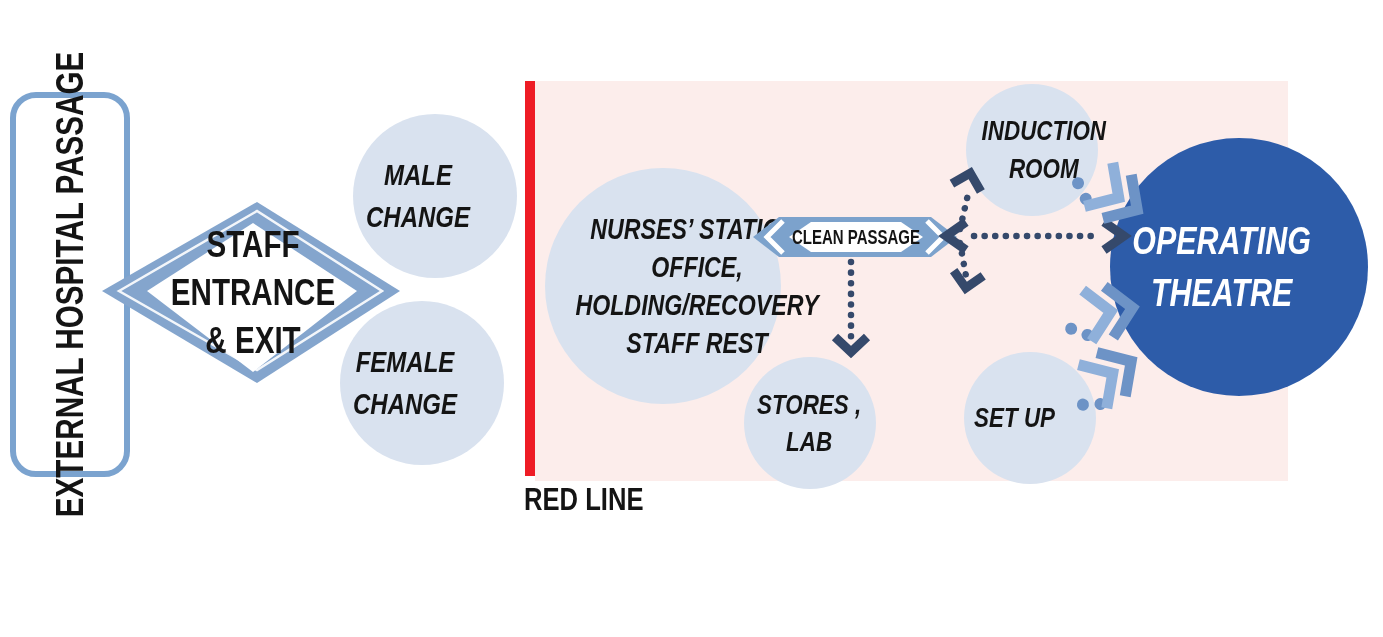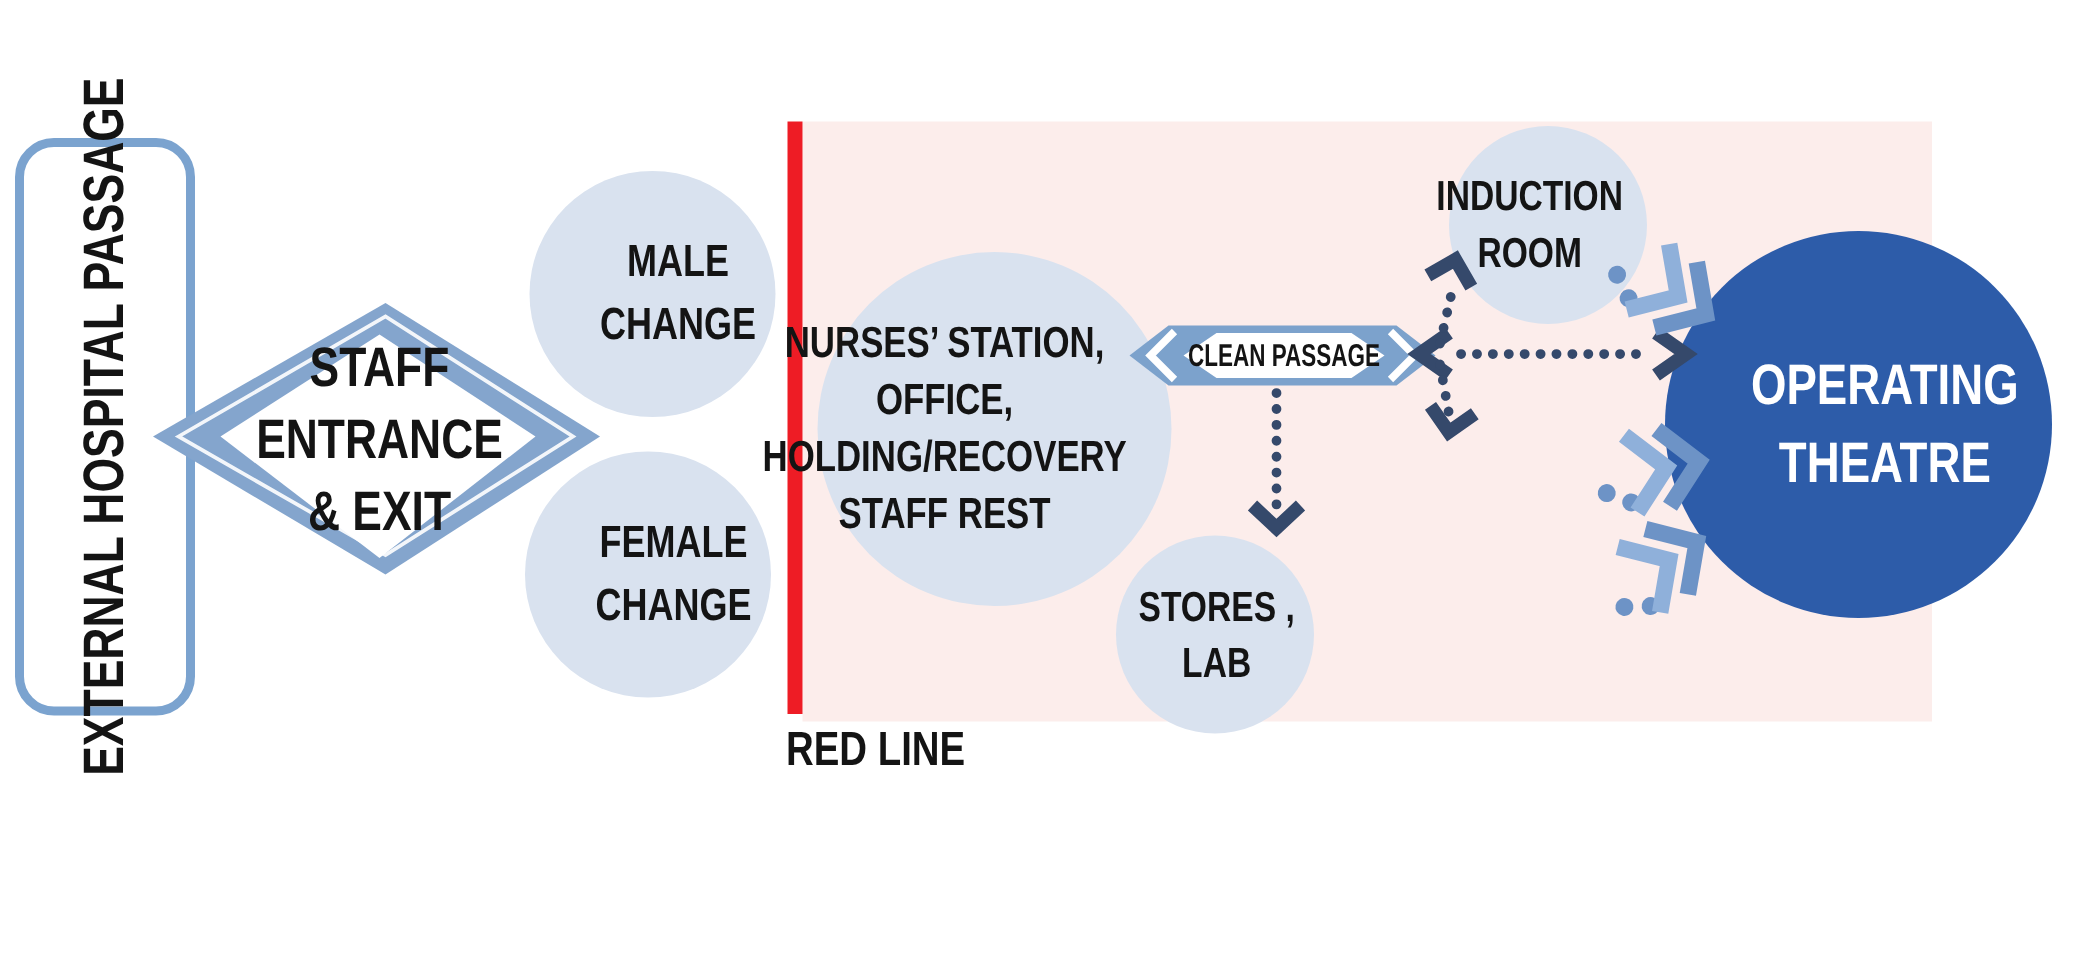--- a/index.html
+++ b/index.html
@@ -18,36 +18,36 @@
   .ext-box{position:absolute;left:10px;top:92px;width:120px;height:385px;background:#fff;
            border:6px solid var(--box-border);border-radius:26px;box-sizing:border-box;
            display:flex;align-items:center;justify-content:center;z-index:2;}
   .ext-label{writing-mode:vertical-rl;transform:rotate(180deg) scaleY(.78);font-size:38px;font-weight:700;
              white-space:nowrap;letter-spacing:0;}
   .diamond-svg{position:absolute;left:95px;top:193px;width:312px;height:200px;z-index:3;}
   .diamond-text{position:absolute;left:123px;top:195px;width:260px;height:196px;z-index:4;
                 display:flex;flex-direction:column;align-items:center;justify-content:center;
                 font-size:37px;line-height:48px;font-weight:700;text-align:center;transform:scaleX(.8);}
   .circle{position:absolute;border-radius:50%;background:var(--light-circle);z-index:3;
-          display:flex;align-items:center;justify-content:flex-end;text-align:center;}
+          display:flex;align-items:center;justify-content:flex-start;text-align:center;font-style:italic;}
   .circle .txt{transform:scaleX(.8);font-weight:700;}
   .c-male{left:353px;top:114px;width:164px;height:164px;}
-  .c-female{left:350px;top:301px;width:164px;height:164px;}
+  .c-female{left:340px;top:301px;width:164px;height:164px;}
   .c-male .txt,.c-female .txt{font-size:30px;line-height:42px;}
   .c-nurses{left:545px;top:168px;width:236px;height:236px;}
   .c-nurses .txt{font-size:29px;line-height:38px;}
   .c-stores{left:744px;top:357px;width:132px;height:132px;}
   .c-stores .txt{font-size:28px;line-height:37px;}
   .c-induction{left:966px;top:84px;width:132px;height:132px;}
   .c-induction .txt{font-size:28px;line-height:38px;}
   .c-scrub{left:958px;top:251px;width:140px;height:140px;}
   .c-scrub .txt{font-size:28px;line-height:36px;}
   .c-setup{left:964px;top:352px;width:132px;height:132px;}
   .c-setup .txt{font-size:28px;}
-  .c-theatre{left:1110px;top:154px;width:258px;height:258px;background:var(--operating-theatre-blue);z-index:4;}
+  .c-theatre{left:1110px;top:138px;width:258px;height:258px;background:var(--operating-theatre-blue);z-index:4;}
   .c-theatre .txt{font-size:38px;line-height:52px;color:#fff;}
   .banner{position:absolute;left:753px;top:215px;width:204px;height:44px;z-index:5;overflow:visible;}
   .banner text{font-family:"Liberation Sans",sans-serif;font-weight:700;font-size:21px;fill:var(--ink);}
   .overlay{position:absolute;left:0;top:0;width:1383px;height:637px;z-index:7;pointer-events:none;}
   .dot-line{stroke:var(--navy-arrow);stroke-width:6.5;stroke-dasharray:0.1 10.5;stroke-linecap:round;fill:none;}
   .arrow-head{stroke:var(--navy-arrow);stroke-width:9;fill:none;}
   .chev-back{stroke:var(--chevron-light);stroke-width:11;fill:none;}
   .chev-front{stroke:var(--chevron-mid);stroke-width:11;fill:none;}
   .chev-dot{fill:var(--chevron-mid);}
 </style>
@@ -106,20 +106,25 @@
   </div>
 
   <div class="circle c-induction">
     <div class="txt">
       <div>INDUCTION</div>
       <div>ROOM</div>
     </div>
   </div>
 
 
+  <div class="circle c-setup">
+    <div class="txt">
+      <div>SET UP</div>
+    </div>
+  </div>
 
   <div class="circle c-theatre">
     <div class="txt">
       <div>OPERATING</div>
       <div>THEATRE</div>
     </div>
   </div>
 
   <svg class="banner" viewBox="0 0 204 44">
     <polygon points="0,22 26,2 178,2 204,22 178,42 26,42" style="fill:var(--banner-blue,#7ca2cc)"></polygon>

